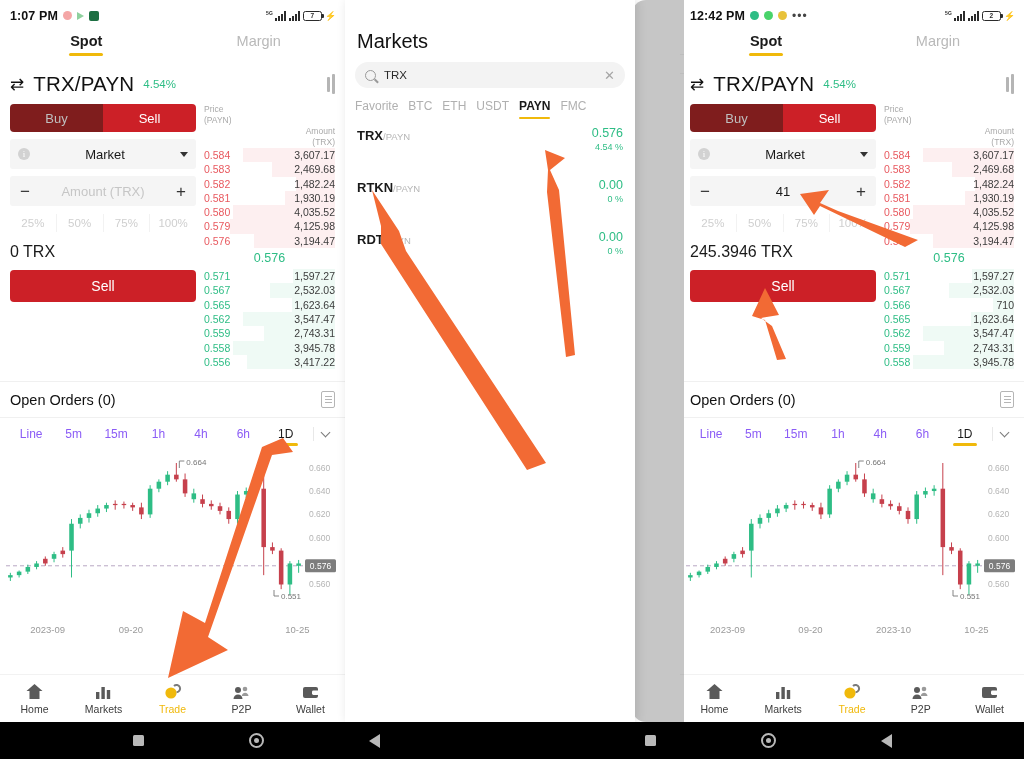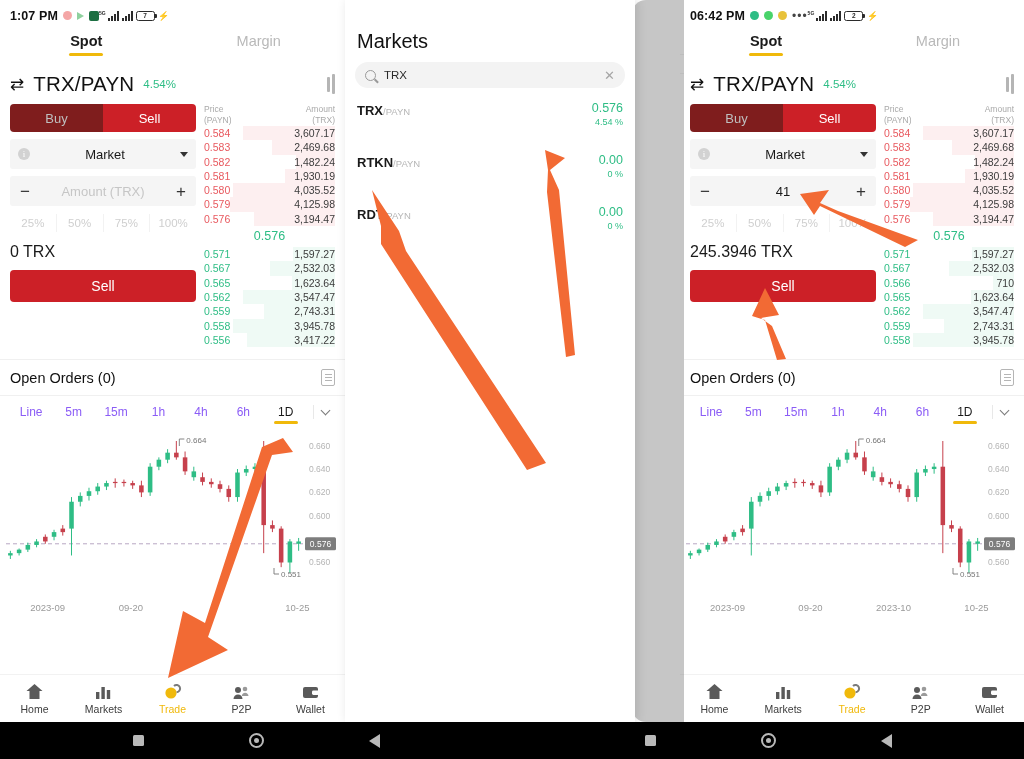--- a/index.html
+++ b/index.html
@@ -7,21 +7,21 @@
   .stage { position:relative; width:1024px; height:759px; background:#fff; }
 
   
   .panel { position:absolute; top:0; height:722px; background:#fff; overflow:hidden; }
   #panel-left  { left:0;   width:345px; }
   #panel-mid   { left:345px; width:290px; z-index:6; box-shadow:2px 0 10px rgba(0,0,0,.12); }
   #panel-dim   { left:632px; width:52px; z-index:5; }
   #panel-right { left:680px; width:344px; z-index:4; }
 
   
-  .statusbar { height:22px; display:flex; align-items:center; padding:9px 8px 0 10px; }
+  .statusbar { height:22px; display:flex; align-items:center; justify-content:space-between; padding:9px 8px 0 10px; }
   .sb-left { display:flex; align-items:center; gap:5px; }
   .sb-time { font-size:12.5px; color:#111; font-weight:600; letter-spacing:.1px; }
   .sb-dot { width:9px; height:9px; border-radius:50%; display:inline-block; }
   .sb-tri { width:0;height:0;border-left:7px solid #8fd19e;border-top:4.5px solid transparent;border-bottom:4.5px solid transparent; }
   .sb-sq { width:10px;height:10px;border-radius:2px;background:#1d6f42; }
   .sb-ell { font-size:12px; color:#444; letter-spacing:1px; line-height:8px; }
   .sb-right { display:flex; align-items:center; gap:3px; }
   .bars { display:flex; align-items:flex-end; gap:1px; height:10px; }
   .bars i { display:block; width:2px; background:#2b2b2b; }
   .bars i:nth-child(1){height:3px}.bars i:nth-child(2){height:5px}
@@ -67,21 +67,21 @@
   .pcts { display:flex; margin-top:8px; }
   .pcts div { flex:1; text-align:center; font-size:11.5px; color:#cfcfcf; padding:3px 0;
               border-left:1px solid #f2f2f2; }
   .pcts div:first-child { border-left:none; }
   .bal { margin-top:11px; font-size:16px; color:#1a1a1a; }
   .sellbtn { margin-top:9px; height:32px; background:#cc2027; border-radius:4px; color:#fff;
              font-size:14px; display:flex; align-items:center; justify-content:center; }
 
   
   .book { flex:1; min-width:0; }
-  .bk-head { display:flex; justify-content:space-between; font-size:8.5px; color:#a9a9a9; line-height:11px; }
+  .bk-head { display:flex; justify-content:center; font-size:8.5px; color:#a9a9a9; line-height:11px;flex-direction:column; }
   .bk-head .r { text-align:right; }
   .bk-row { display:flex; justify-content:space-between; font-size:10.5px; line-height:14.3px; position:relative; }
   .bk-row .px { z-index:2; }
   .bk-row .am { color:#3c3c3c; z-index:2; }
   .bk-row.ask .px { color:#e8595f; }
   .bk-row.bid .px { color:#2ebd85; }
   .bk-row .bar { position:absolute; right:0; top:0; bottom:0; z-index:1; }
   .bk-row.ask .bar { background:#fdeff0; }
   .bk-row.bid .bar { background:#effaf5; }
   .bk-last { text-align:center; font-size:12.5px; color:#2ebd85; padding:3px 0 4px; }
@@ -578,20 +578,28 @@
   <div class="panel" id="panel-mid">
 
     <div class="mk-title">Markets</div>
 
     <div class="search">
       <span class="q"></span>
       <span class="v">TRX</span>
       <span class="x">✕</span>
     </div>
 
+    <div class="mk-tabs">
+      <span class="t">Favorite</span>
+      <span class="t">BTC</span>
+      <span class="t">ETH</span>
+      <span class="t">USDT</span>
+      <span class="t active">PAYN</span>
+      <span class="t">FMC</span>
+    </div>
 
     <div>
       <div class="mk-row">
         <div>
           <span class="mk-sym">TRX</span><span class="mk-quote">/PAYN</span>
         </div>
         <div class="mk-right">
           <div class="mk-price">0.576</div>
           <div class="mk-chg">4.54 %</div>
         </div>
@@ -613,21 +621,21 @@
           <div class="mk-price">0.00</div>
           <div class="mk-chg">0 %</div>
         </div>
       </div>
     </div>
   </div>
 
   <div class="panel" id="panel-right">
     <div class="statusbar">
       <div class="sb-left">
-        <span class="sb-time">06:42 PM</span>
+        <span class="sb-time">12:42 PM</span>
         <span class="sb-dot" style="background:#2ebd85"></span>
         <span class="sb-dot" style="background:#49d36a"></span>
         <span class="sb-dot" style="background:#e8c23a"></span>
         <span class="sb-ell">•••</span>
       </div>
       <div class="sb-right">
         <span class="g5">5G</span>
         <span class="bars">
             <i></i>
             <i></i>

